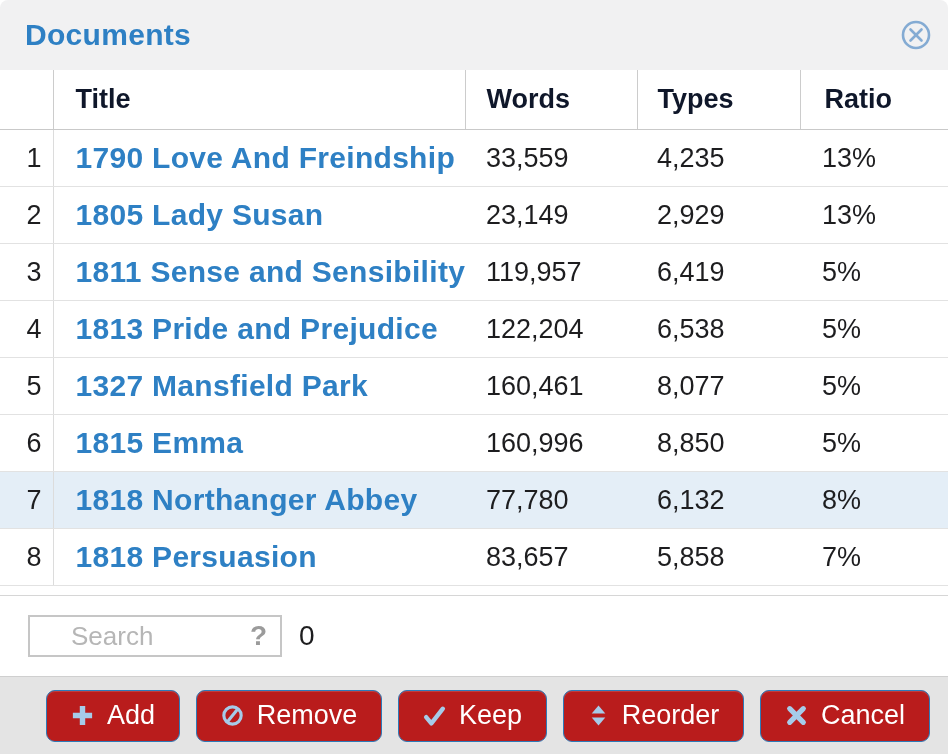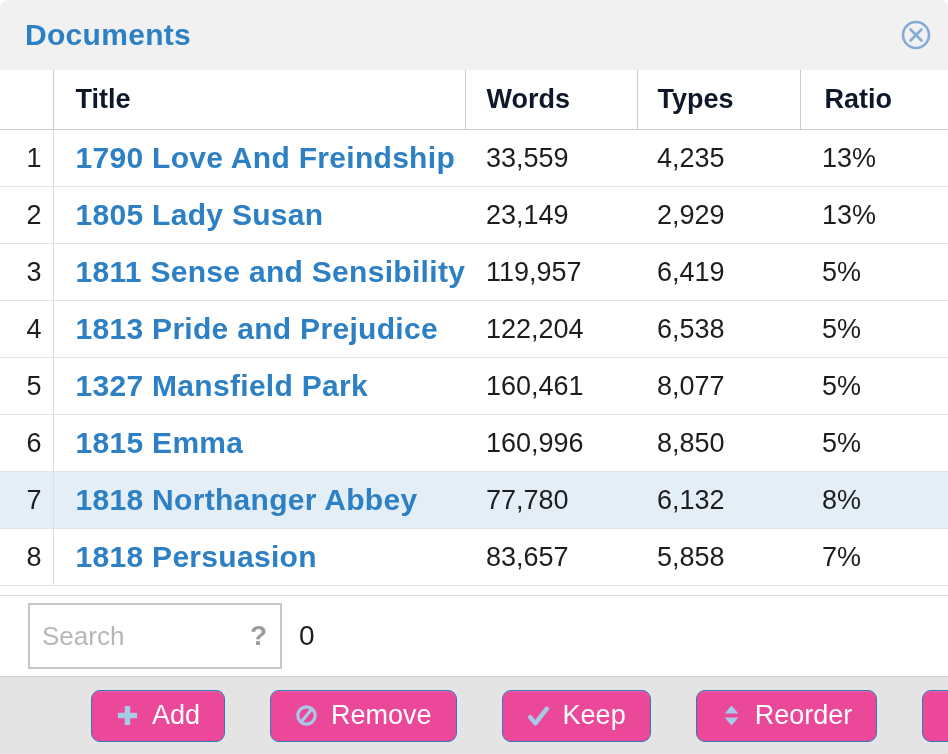--- a/index.html
+++ b/index.html
@@ -41,43 +41,42 @@
   td.words{padding-left:21px;}
   td.types{padding-left:20px;}
   td.ratio{padding-left:22px;}
   tr.selected td{background:#e4eef7;}
 
   .spacer{height:27px;border-bottom:1px solid #d6d6d6;background:#fff;}
 
   
   .search-row{height:80px;flex:0 0 80px;display:flex;align-items:center;background:#fff;}
   .search-box{
-    margin-left:28px;width:254px;height:66px;box-sizing:border-box;
-    border:2px solid #c6c6c6;background:#fff;display:flex;align-items:center;
+    margin-left:28px;width:254px;height:42px;box-sizing:border-box;
+    border:2px solid #c6c6c6;background:#fff;display:flex;align-items:center;padding-left:29px;
   }
   .search-box input{
     border:none;outline:none;flex:1;min-width:0;font-size:26px;color:#333;
     font-family:"Liberation Sans",sans-serif;padding:0 0 0 12px;background:transparent;
   }
   .search-box input::placeholder{color:#b6b6b6;opacity:1;}
   .help-q{color:#9b9b9b;font-weight:700;font-size:28px;padding:0 13px 0 6px;cursor:pointer;}
   .count{margin-left:17px;font-size:28px;color:#1d1d1f;}
 
   
   .button-bar{
     height:78px;flex:0 0 78px;background:#e4e4e4;border-top:1px solid #cfcfcf;
     box-sizing:border-box;display:flex;align-items:center;justify-content:space-between;
     padding:0 18px 0 46px;
   }
   .btn{
-    height:50px;background:#ec4899;border:1px solid #2e7ab8;border-radius:9px;
+    height:50px;background:#b91c1c;border:1px solid #2e7ab8;border-radius:9px;
     color:#ffffff;font-size:27px;font-family:"Liberation Sans",sans-serif;
     display:flex;align-items:center;gap:13px;padding:0 24px;cursor:pointer;
     box-shadow:inset 0 1px 0 rgba(255,255,255,0.15);
-    margin-left:45px;
   }
   .btn .ic{display:flex;align-items:center;}
   .btn svg{display:block;}
 </style>
 </head>
 <body>
 
 <div class="dialog">
 
   <div class="titlebar">

